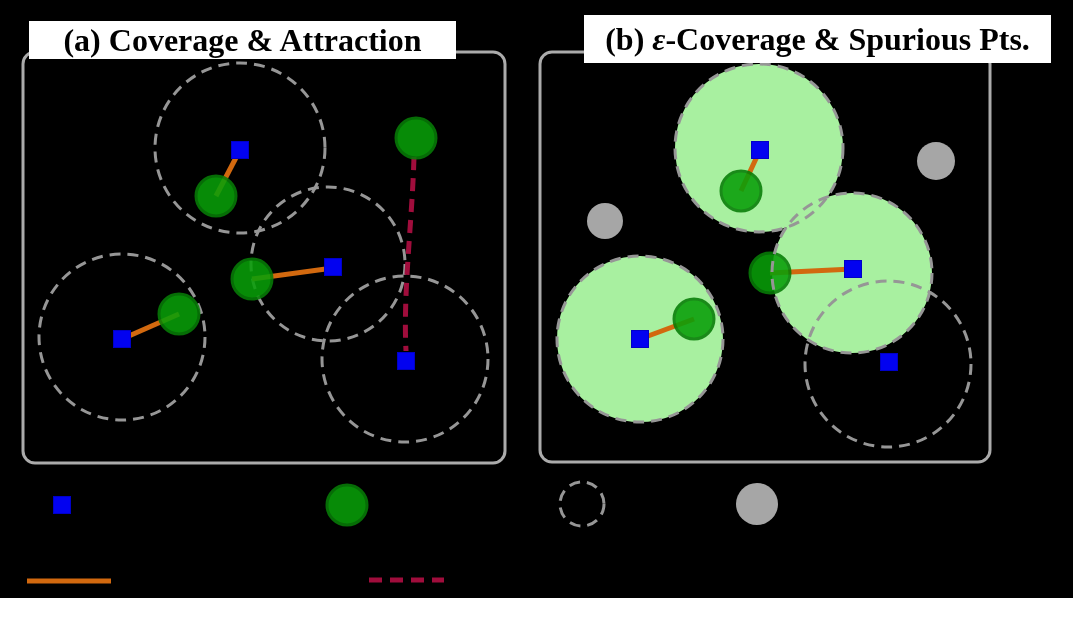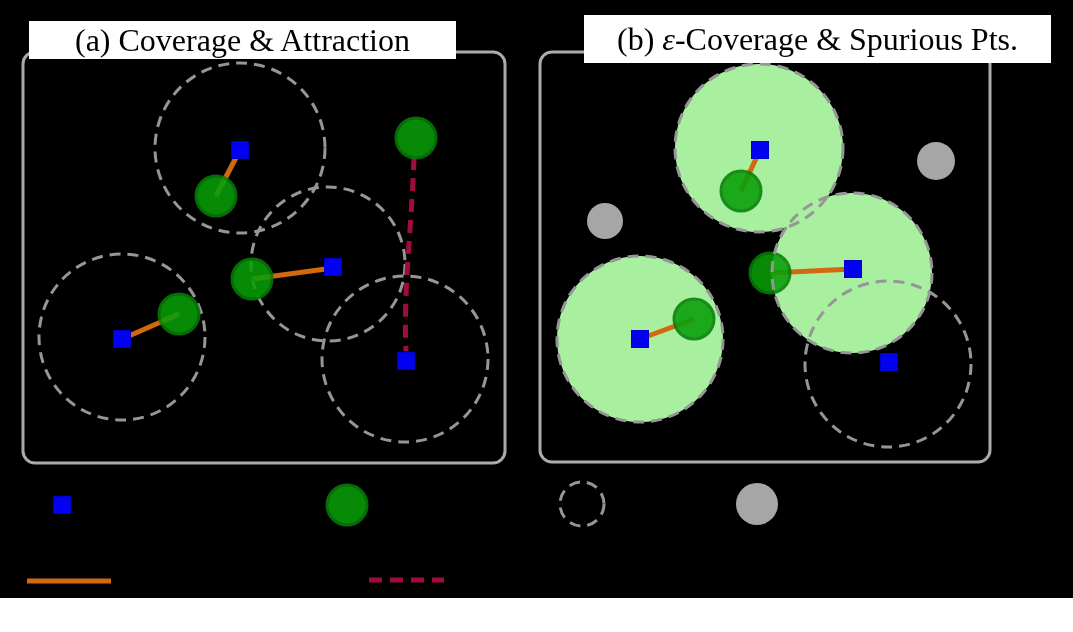--- a/index.html
+++ b/index.html
@@ -1,16 +1,16 @@
 <!DOCTYPE html>
 <html><head>
 <meta charset="utf-8">
 <style>
   html,body{margin:0;padding:0;background:#ffffff;}
-  #stage{position:relative;width:1073px;height:632px;overflow:hidden;}
+  #stage{position:relative;width:1073px;height:632px;overflow:hidden;font-weight:bold;}
   svg{display:block;}
   text{font-family:"Liberation Serif","DejaVu Serif",serif;}
 </style>
 </head>
 <body>
 
 <div id="stage">
   <svg id="fig" width="1073" height="632" viewBox="0 0 1073 632">
       <rect x="0" y="0" width="1073" height="632" fill="#000000"></rect>
       <rect x="0" y="598" width="1073" height="34" fill="#ffffff"></rect>

